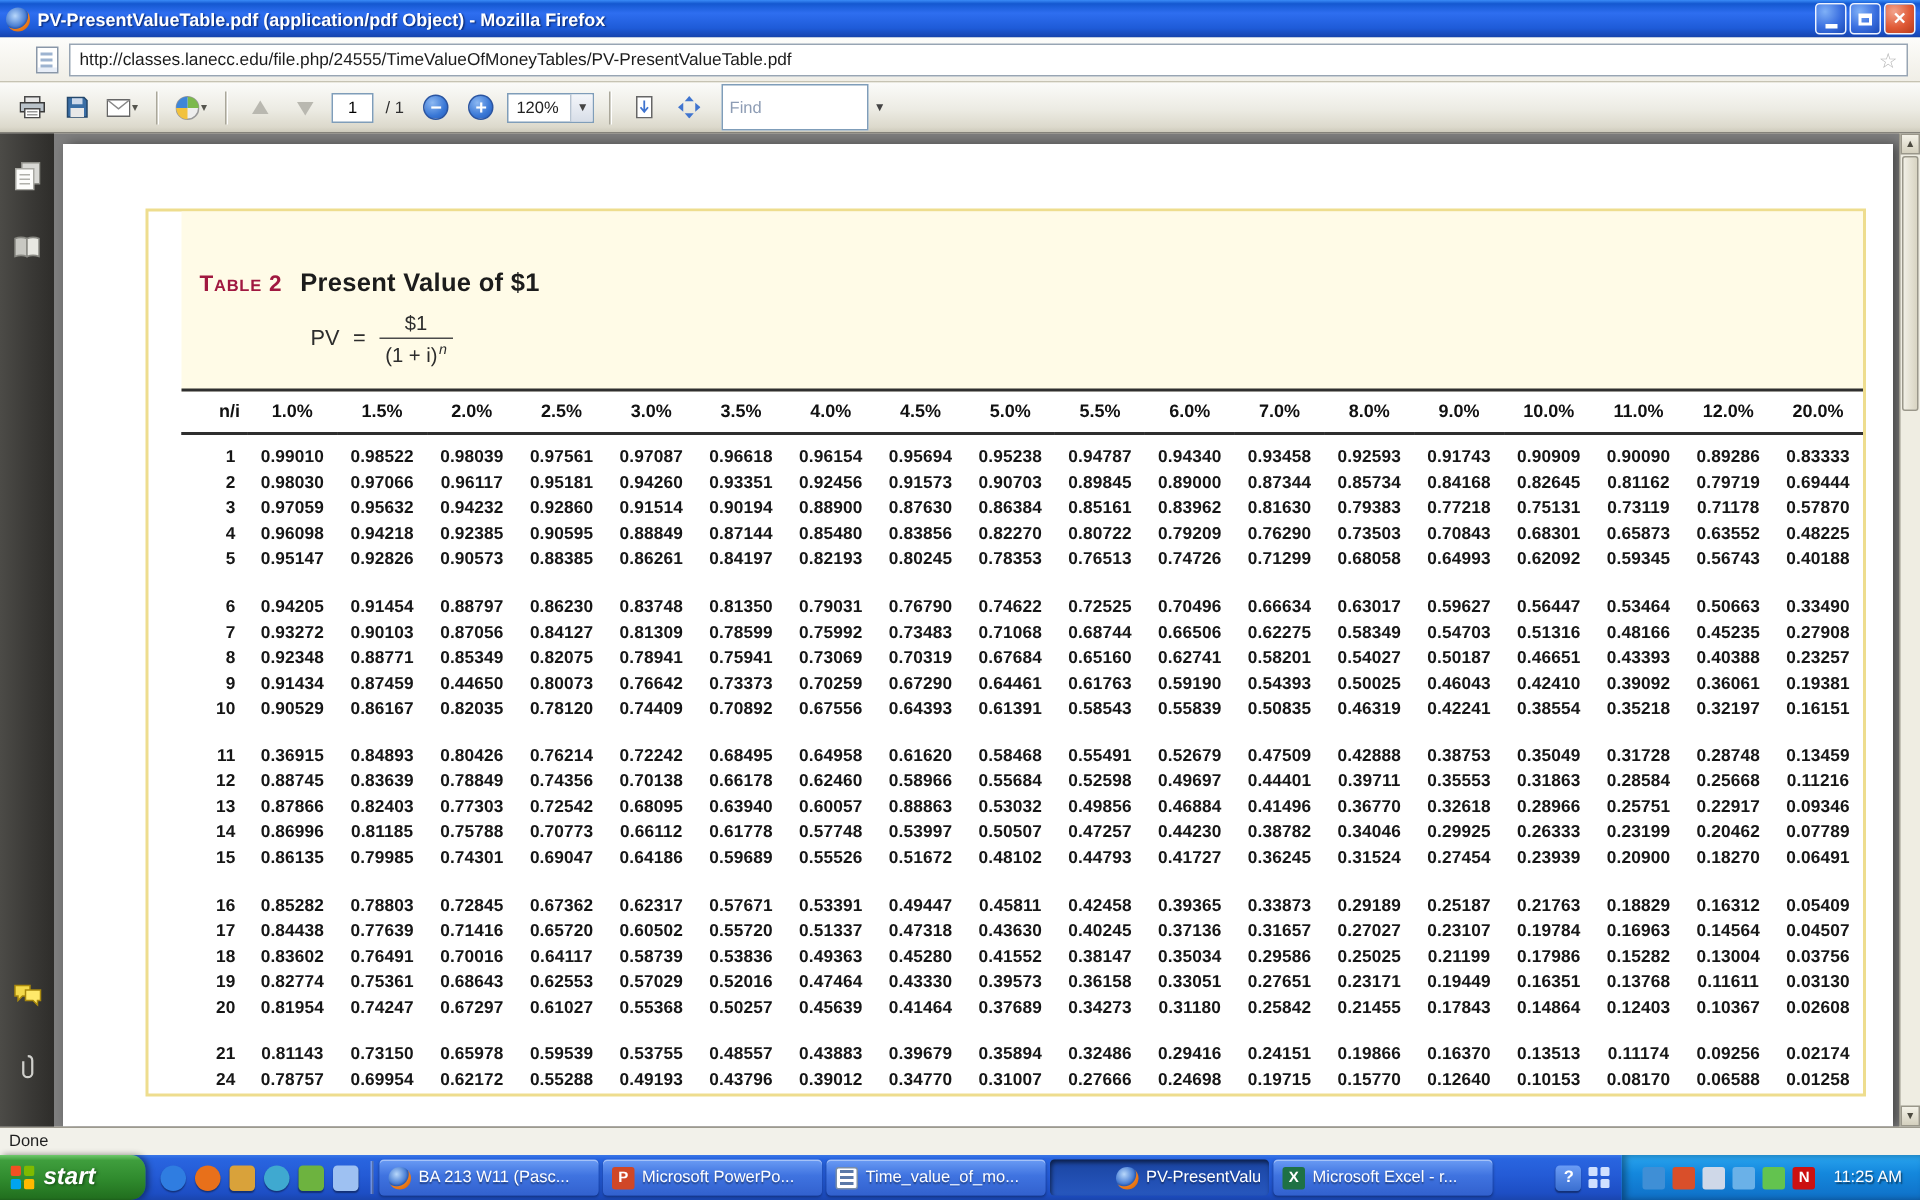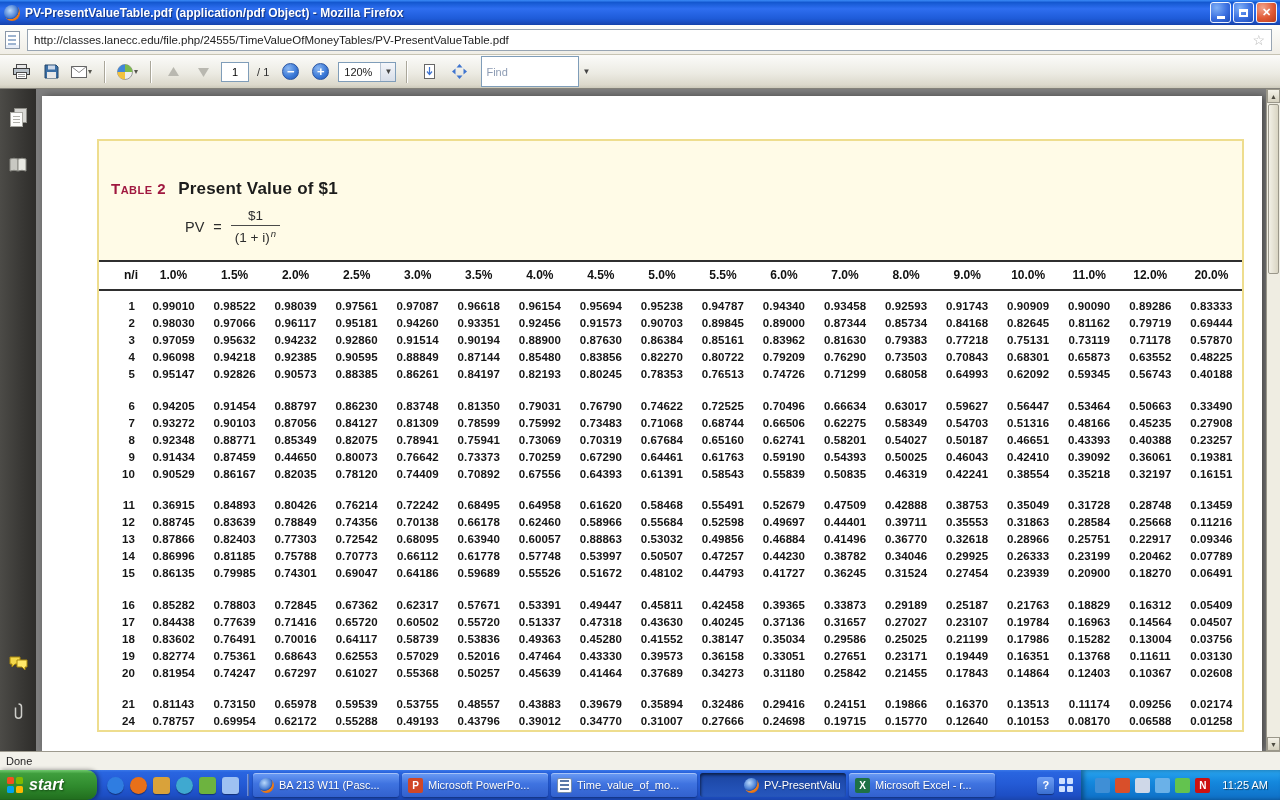--- a/index.html
+++ b/index.html
@@ -16,21 +16,21 @@
   .tb-btns { display:flex; }
   .tb-btn { width:21px; height:21px; border-radius:3px; border:1px solid #eef3ff; margin-left:2px; display:flex;
     align-items:center; justify-content:center; color:#fff; font-size:11px; font-weight:bold; cursor:default; }
   .tb-min,.tb-max { background:radial-gradient(circle at 30% 25%, #7fb0f7 0%, #3a6fe0 55%, #1b4bb8 100%); }
   .tb-close { background:radial-gradient(circle at 30% 25%, #f2a38c 0%, #e05a36 55%, #b83a1a 100%); }
   .glyph-min { width:8px; height:3px; background:#fff; margin-top:9px; }
   .glyph-max { width:9px; height:8px; border:2px solid #fff; border-top-width:3px; }
 
   
   .addressbar { height:30px; flex:0 0 30px; background:linear-gradient(180deg,#fdfdfb,#f0eee6); border-bottom:1px solid #c6c3b3;
-    display:flex; align-items:center; padding:0 8px 0 5px; gap:7px; }
+    display:flex; align-items:center; padding:0 8px 0 24px; gap:7px; }
   .page-icon { width:15px; height:18px; background:#fff; border:1px solid #8a97a8; position:relative; flex:0 0 15px;
     box-shadow:inset 0 -3px 0 #e8eef8; }
   .page-icon::after { content:""; position:absolute; left:2px; top:3px; width:8px; height:2px; background:#9db3d0;
     box-shadow:0 4px 0 #9db3d0, 0 8px 0 #9db3d0; }
   .url-field { flex:1; height:22px; background:#fff; border:1px solid #98a5b3; display:flex; align-items:center;
     padding:0 6px; font-size:11.5px; color:#1c1c1c; }
   .url-text { white-space:nowrap; overflow:hidden; }
   .star-icon { margin-left:auto; font-size:14px; color:#b5b5b5; line-height:1; }
 
   
@@ -63,21 +63,21 @@
     padding:43px 18px 0 55px; overflow:hidden; }
 
   
   .v-scrollbar { width:14px; flex:0 0 14px; background:#efede2; display:flex; flex-direction:column; border-left:1px solid #9a978a; }
   .sb-btn { height:14px; background:linear-gradient(180deg,#f4f2e8,#d4d0be); border:1px solid #9a978a; display:flex;
     align-items:center; justify-content:center; font-size:7px; color:#4c4a40; }
   .sb-thumb { height:170px; margin:1px; background:linear-gradient(90deg,#f2f0e6,#d8d4c2); border:1px solid #9a978a; border-radius:2px; }
   .sb-track { flex:1; }
 
   
-  .table-box { border:2px solid #eedd8e; background:#fff; }
+  .table-box { border:2px solid #eedd8e; background:#fff;padding-left:22px; }
   .head-section { background:#fffbe7; padding:15px 16px 13px 12px; border-bottom:2px solid #2f2f2f; }
   .head-row { display:flex; align-items:baseline; gap:12px; }
   .table-label { color:#a01840; font-weight:bold; font-size:15px; font-variant:small-caps; letter-spacing:.5px; }
   .table-title { color:#1c1c1c; font-size:17px; font-weight:600; letter-spacing:.2px;margin-top:23px; }
   .formula { margin:9px 0 2px 74px; display:flex; align-items:center; gap:9px; color:#2d2d2d; font-size:14.5px; }
   .frac { display:inline-flex; flex-direction:column; align-items:center; }
   .frac .num { padding:0 8px 2px; font-size:13.5px; }
   .frac .den { border-top:1.5px solid #4a4a4a; padding:2px 4px 0; font-size:13.5px; }
   .exp { font-style:italic; font-size:9.5px; vertical-align:5px; margin-left:1px; }
 

